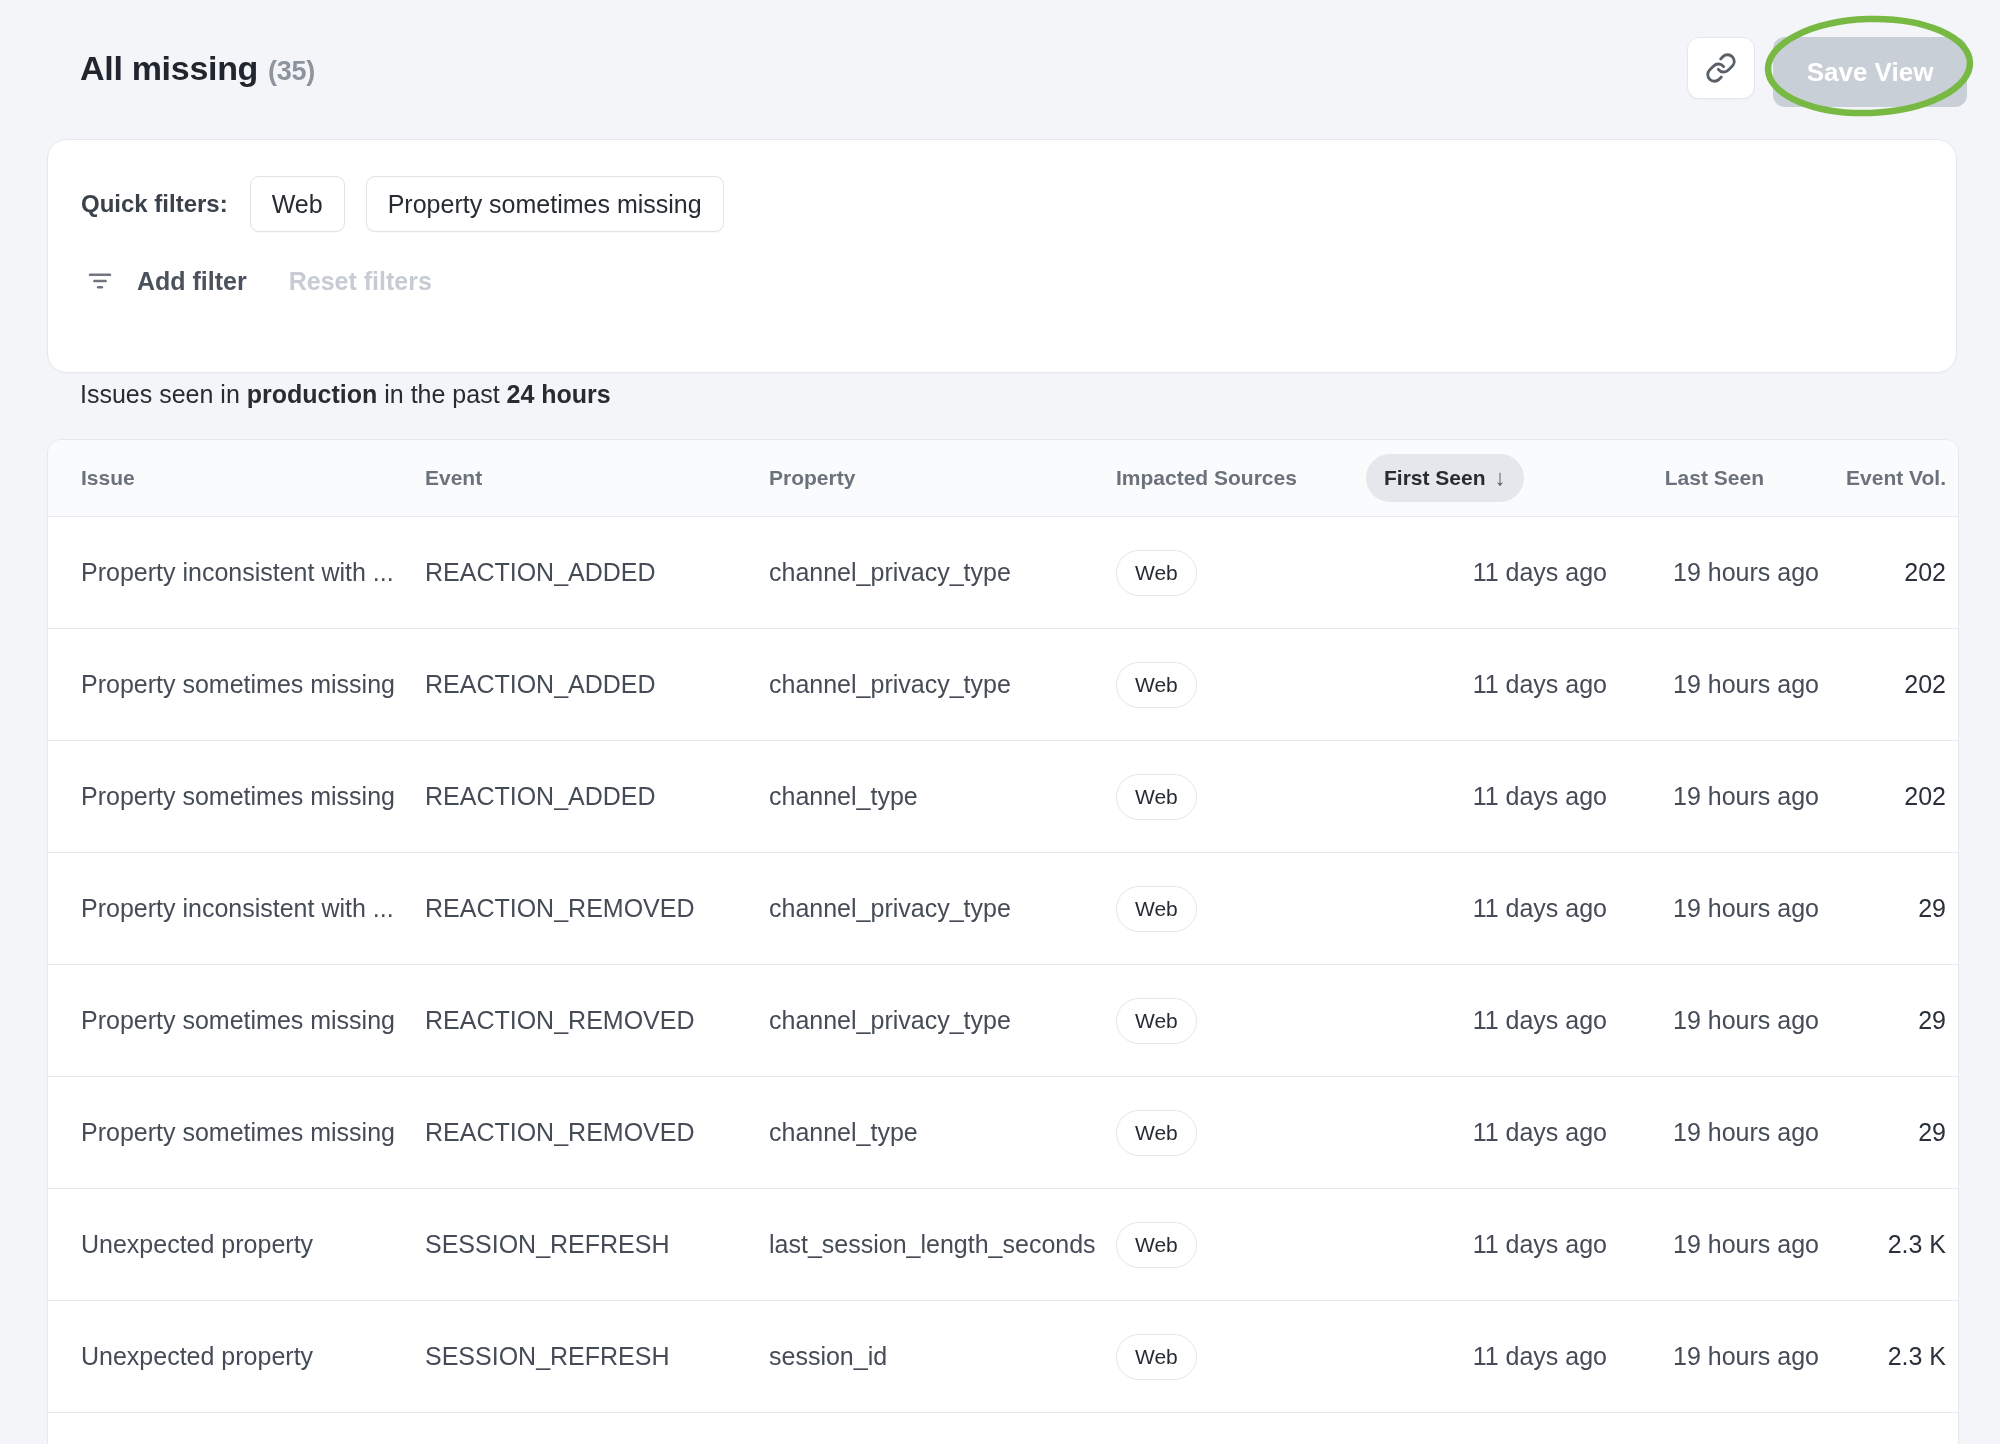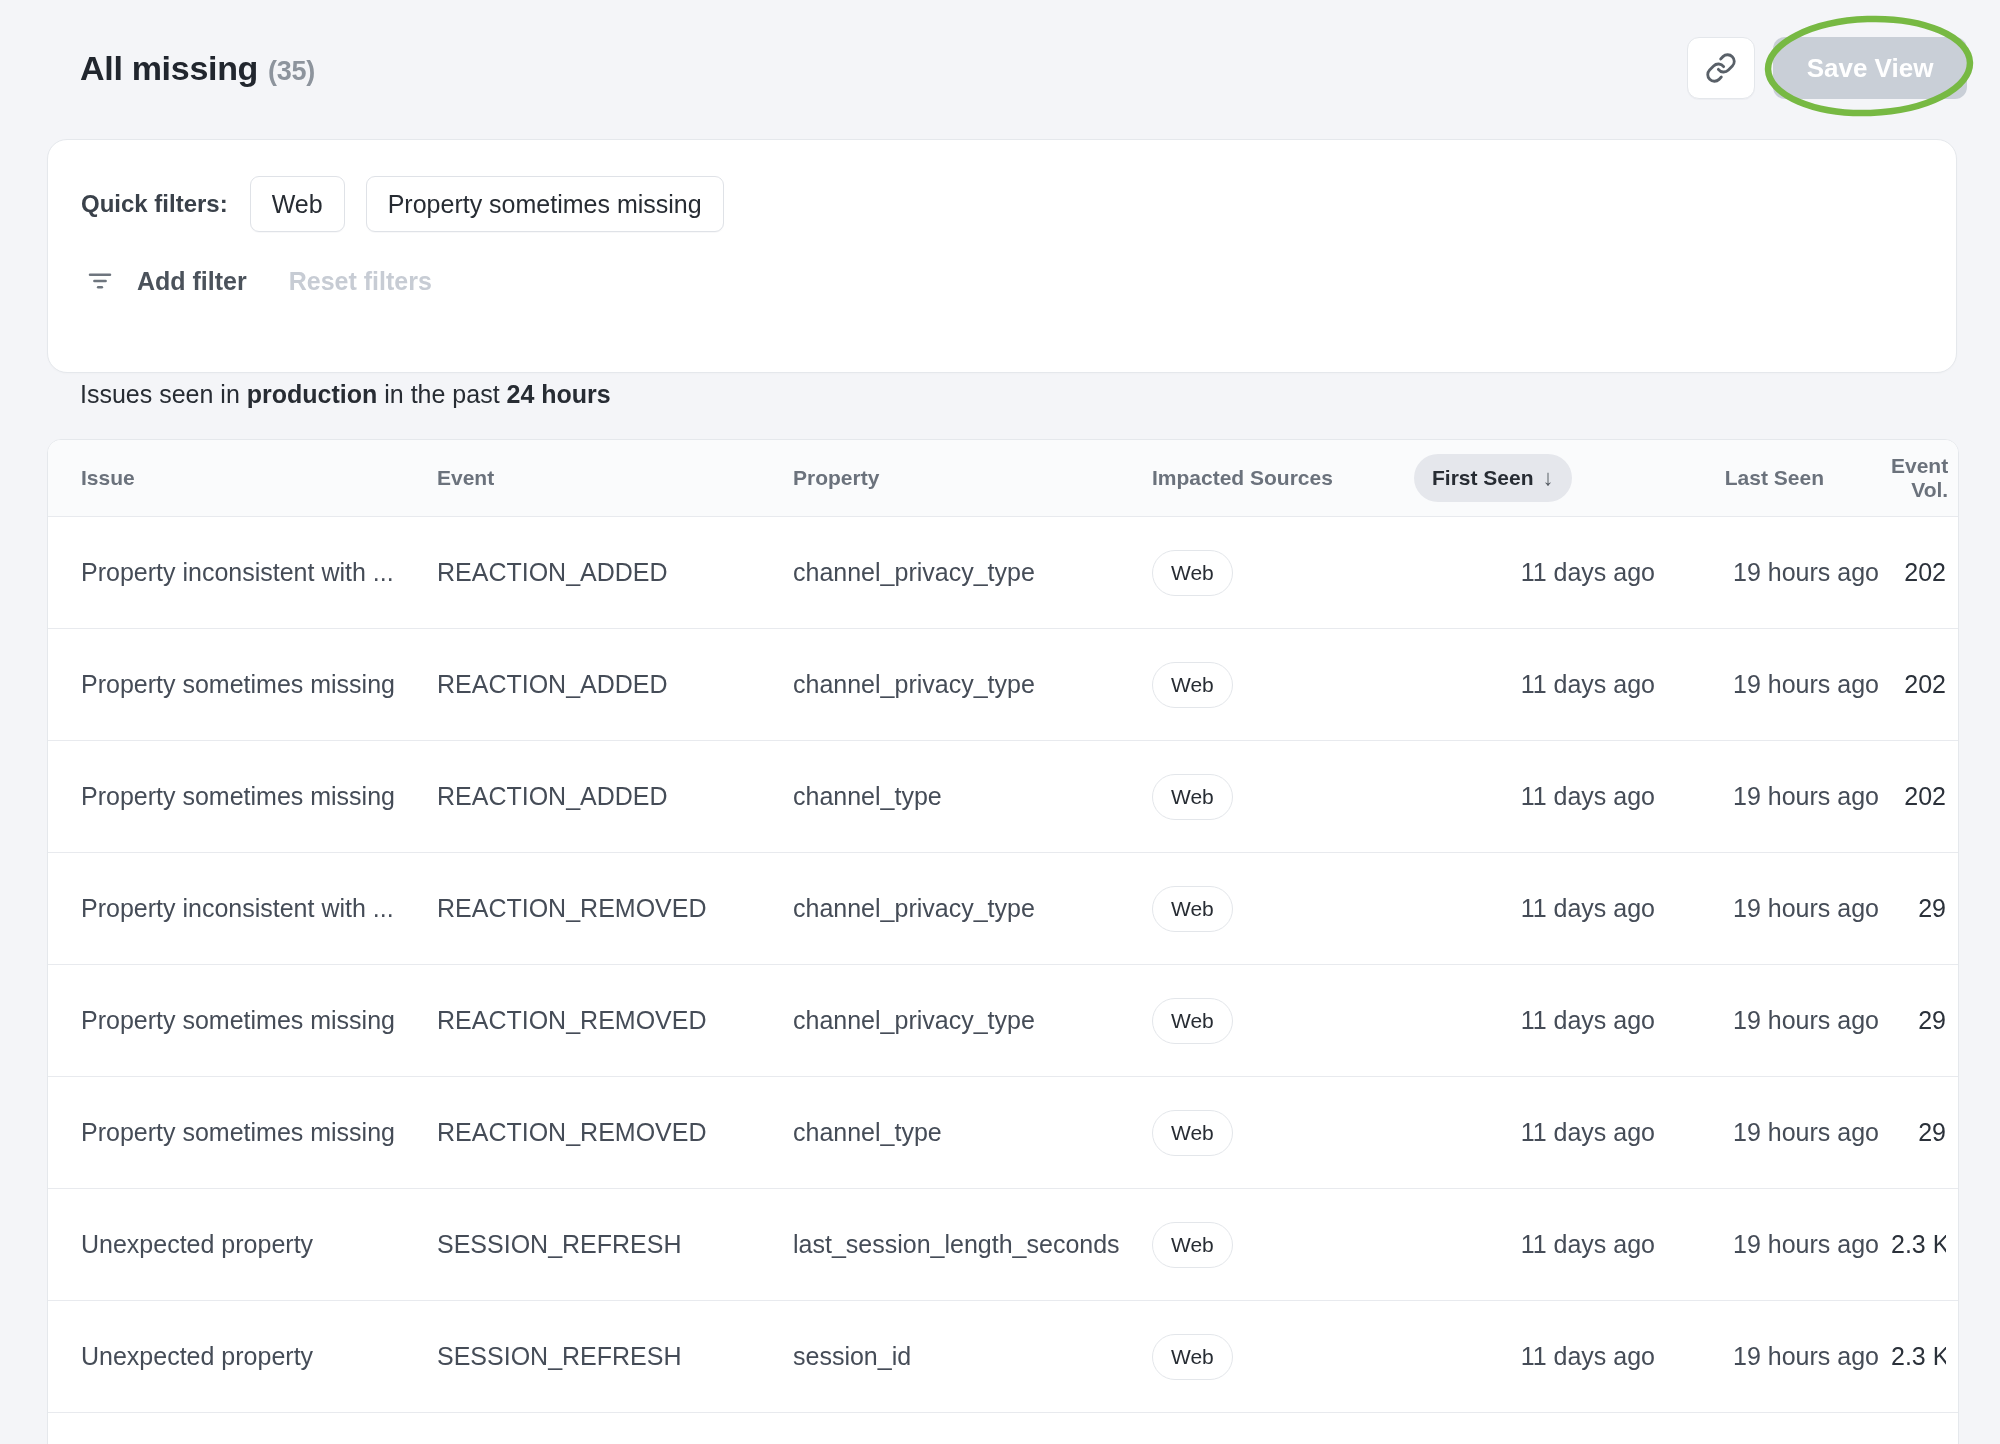--- a/index.html
+++ b/index.html
@@ -21,21 +21,21 @@
   .page-title .count {
     font-weight:600; font-size:27px; color:#8d949d; margin-left:10px;
   }
   .icon-btn {
     position:absolute; left:1687px; top:37px; width:68px; height:62px;
     background:#ffffff; border:1px solid #e4e7eb; border-radius:12px;
     display:flex; align-items:center; justify-content:center;
     box-shadow:0 1px 1px rgba(30,40,60,.03);
   }
   .save-btn {
-    position:absolute; left:1773px; top:37px; width:194px; height:62px;
+    position:absolute; left:1773px; top:37px; width:194px; height:70px;
     background:#c9cfd7; border:none; border-radius:12px;
     color:#ffffff; font-weight:700; font-size:26px;
     font-family:"Liberation Sans", sans-serif;
     display:flex; align-items:center; justify-content:center;
   }
   .annotation-ellipse { position:absolute; left:1756px; top:8px; pointer-events:none; }
 
   
   .filters-card {
     position:absolute; left:47px; top:139px; width:1910px; height:234px;
@@ -68,21 +68,21 @@
   
   .table-card {
     position:absolute; left:47px; top:439px; width:1912px; height:1020px;
     background:#ffffff; border:1px solid #e5e8ec; border-radius:14px;
     overflow:hidden;
   }
   .tgrid {
     display:grid;
     grid-template-columns:344px 344px 347px 250px 241px 212px 1fr;
     align-items:center;
-    padding-left:33px; padding-right:12px;gap:12px;
+    padding-left:33px; padding-right:12px;
   }
   .thead {
     height:77px; background:#fafbfc; border-bottom:1px solid #e8eaee;
   }
   .th { font-size:21px; font-weight:600; color:#6b727c; }
   .th.right { text-align:right; }
   .th-lastseen { padding-right:55px; }
   .th-firstseen { display:flex; justify-content:flex-start; align-items:center; }
   .sort-pill {
     background:#e5e7ec; border-radius:999px; height:48px;

